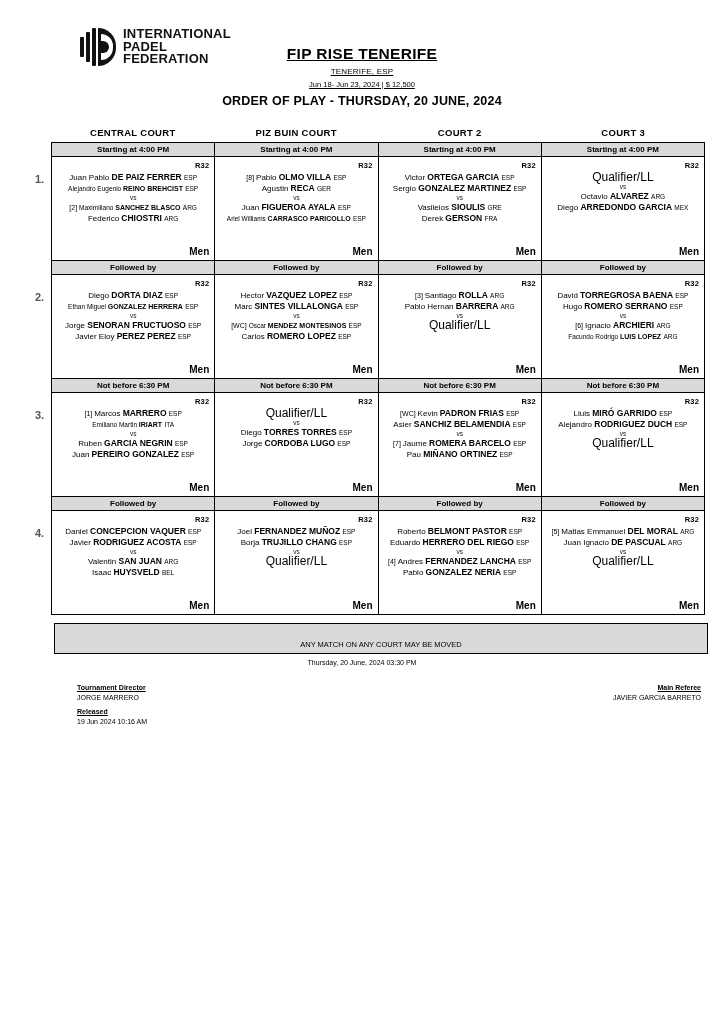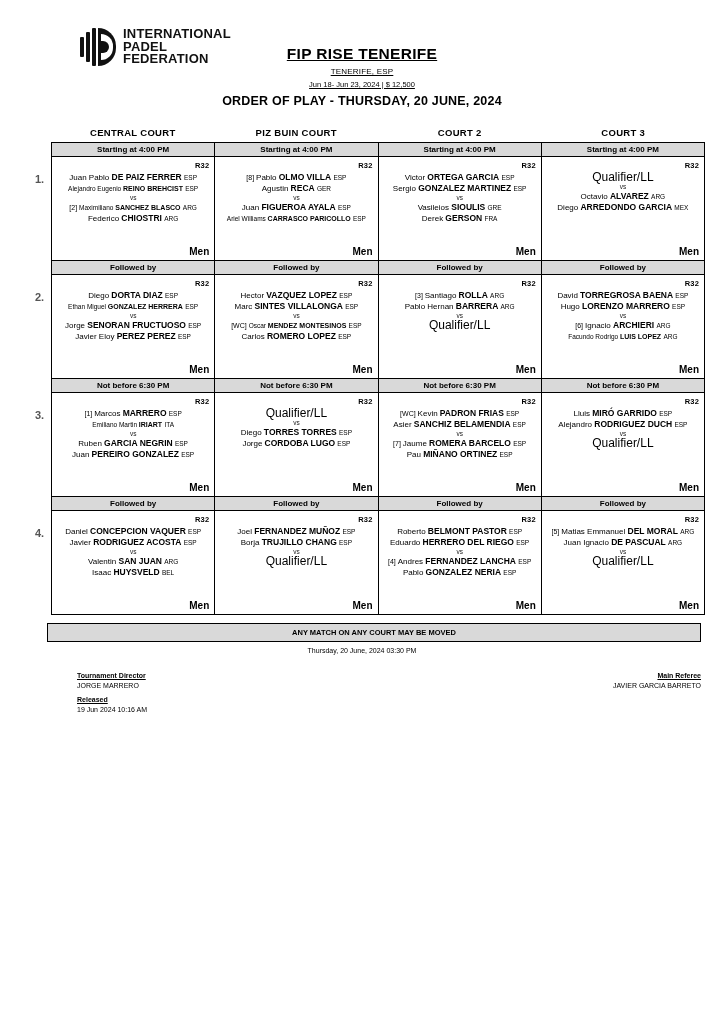--- a/index.html
+++ b/index.html
@@ -173,28 +173,28 @@
     position: absolute;
     left: -17px;
     font-size: 11px;
     font-weight: bold;
     color: #555;
   }
 
   
   .notice {
     margin-top: 8px;
-    margin-left: 19px;
+    margin-left: 26px;
     width: 654px;
     border: 1px solid #000;
     background: #d9d9d9;
     text-align: center;
     font-size: 7.5px;
-    font-weight: bold;
-    padding: 4px 0 3px 0;
+    font-weight: normal;
+    padding: 16px 0 3px 0;
     box-sizing: border-box;
     line-height: 10px;
   }
   .ll-block {
     margin-top: 5px;
     text-align: center;
     font-size: 7.5px;
   }
   .ll-title {
     font-weight: bold;
@@ -386,21 +386,21 @@
                 </div>
               </div>
               <div class="gender">Men</div>
             </td>
             <td>
               <div class="time-cell">Followed by</div>
               <div class="match-body">
                 <div class="rnd">R32</div>
                 <div class="team">
                   <div class="pl"><span class="fn">David </span><span class="ln">TORREGROSA BAENA</span> <span class="nat">ESP</span></div>
-                  <div class="pl"><span class="fn">Hugo </span><span class="ln">LORENZO MARRERO</span> <span class="nat">ESP</span></div>
+                  <div class="pl"><span class="fn">Hugo </span><span class="ln">ROMERO SERRANO</span> <span class="nat">ESP</span></div>
                 </div>
                 <div class="vs">vs</div>
                 <div class="team">
                   <div class="pl"><span class="seed">[6] </span><span class="fn">Ignacio </span><span class="ln">ARCHIERI</span> <span class="nat">ARG</span></div>
                   <div class="pl"><span class="small-fn">Facundo Rodrigo </span><span class="small-ln">LUIS LOPEZ</span> <span class="nat">ARG</span></div>
                 </div>
               </div>
               <div class="gender">Men</div>
             </td>
           </tr>

